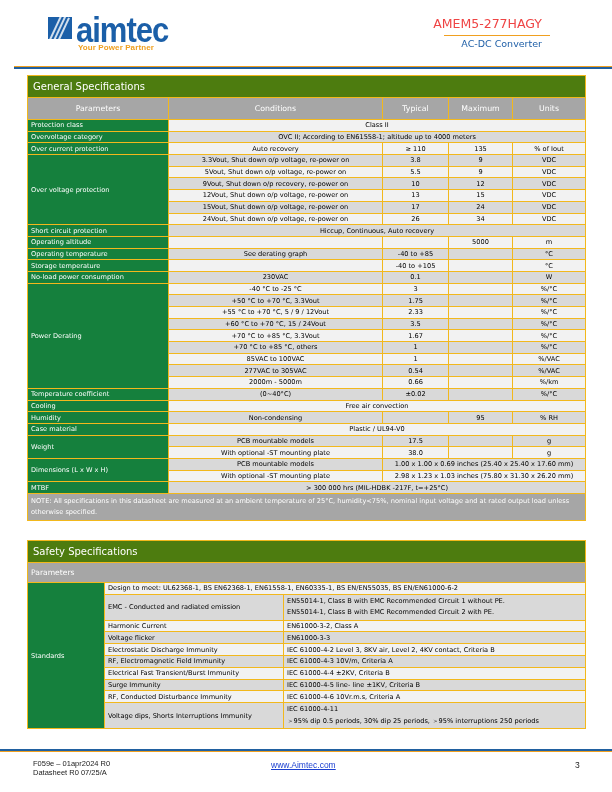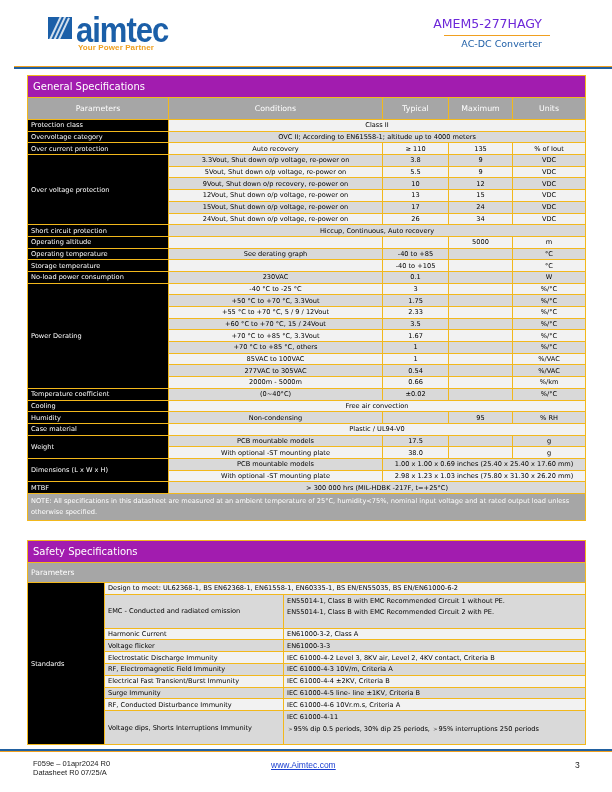--- a/index.html
+++ b/index.html
@@ -5,42 +5,42 @@
   * { box-sizing: border-box; margin: 0; padding: 0; }
   html, body { width: 612px; height: 792px; background: #ffffff; overflow: hidden; }
   body { position: relative; font-family: "Liberation Sans", sans-serif; color: #000; }
 
   .header { position: absolute; left: 0; top: 4px; width: 538px; height: 64px; margin-left: 14px; }
   .logo { position: absolute; left: 34px; top: 13px; width: 130px; height: 40px; }
   .logo-mark { position: absolute; left: 0; top: 0; width: 24px; height: 22px; background: #1b5fa8; overflow: hidden; }
   .logo-mark::before { content: ""; position: absolute; left: 6px; top: -4px; width: 2px; height: 32px; background: #fff; transform: rotate(25deg); box-shadow: 4px 0 0 #fff, 8px 0 0 #fff; opacity: .8; }
   .logo-text { position: absolute; left: 28px; top: -7px; font-family: "Liberation Sans", sans-serif; font-weight: bold; font-size: 31px; color: #1b5fa8; letter-spacing: -1px; transform: scaleY(1.15); transform-origin: top left; }
   .logo-tag { position: absolute; left: 30px; top: 26px; font-size: 8px; font-weight: bold; color: #f0a020; letter-spacing: .1px; }
-  .product { position: absolute; right: 10px; top: 12px; font-family: "DejaVu Sans", sans-serif; font-size: 12.5px; color: #6d28d9; text-align: right; }
+  .product { position: absolute; right: 10px; top: 12px; font-family: "DejaVu Sans", sans-serif; font-size: 12.5px; color: #ef4444; text-align: right; }
   .product-rule { position: absolute; right: 2px; top: 31px; width: 106px; height: 1px; background: #f0a020; }
   .product-sub { position: absolute; right: 10px; top: 34px; font-family: "DejaVu Sans", sans-serif; font-size: 9.5px; color: #2060a8; }
   .head-rule { position: absolute; left: 0; top: 62px; width: 612px; height: 3px; border-top: 1px solid #f0a020; border-bottom: 2px solid #2060a0; }
 
   table { border-collapse: collapse; table-layout: fixed; font-family: "DejaVu Sans", sans-serif; }
   td, th { border: 1px solid #f2b81c; font-weight: normal; overflow: hidden; white-space: nowrap; }
 
   .gen { position: absolute; left: 27px; top: 75px; width: 558px; font-size: 6.6px; }
-  .sec-title { background: #a21caf; color: #fff; font-size: 10px; text-align: left; padding-left: 5px; height: 22px; }
+  .sec-title { background: #4d7c0f; color: #fff; font-size: 10px; text-align: left; padding-left: 5px; height: 22px; }
   .col-head { background: #a6a6a6; color: #fff; font-size: 7.8px; height: 22px; text-align: center; }
-  .pcell { background: #000000; color: #fff; text-align: left; padding-left: 3px; }
+  .pcell { background: #15803d; color: #fff; text-align: left; padding-left: 3px; }
   .r { height: 11.7px; text-align: center; }
   .a { background: #f2f2f2; }
   .b { background: #d9d9d9; }
   .note { background: #a6a6a6; color: #fff; text-align: left; padding: 2px 3px; white-space: normal; line-height: 11px; }
 
   .saf { position: absolute; left: 27px; top: 527px; width: 558px; font-size: 6.6px; margin-top: 13px; }
   .saf .sub { background: #a6a6a6; color: #fff; font-size: 7.6px; text-align: left; padding-left: 3px; height: 20px; }
   .saf .l { text-align: left; padding-left: 3px; }
   .saf .rr { height: 11.8px; }
-  .two { line-height: 11.4px; padding-top: 1px; padding-bottom: 9px; }
+  .two { line-height: 11.4px; padding-top: 1px; padding-bottom: 1px; }
 
   .foot-rule { position: absolute; left: 0; top: 749px; width: 612px; height: 3px; border-top: 2px solid #2060a0; border-bottom: 1px solid #f0a020; }
   .foot-left { position: absolute; left: 24px; top: 760px; font-size: 7.5px; line-height: 8.5px; color: #222; margin-left: 9px; }
   .foot-link { position: absolute; left: 271px; top: 760px; font-size: 8.5px; color: #1a3fd0; text-decoration: underline; }
   .foot-page { position: absolute; left: 575px; top: 760px; font-size: 8.5px; color: #222; }
 </style>
 </head>
 <body>
 
 <div class="header">

